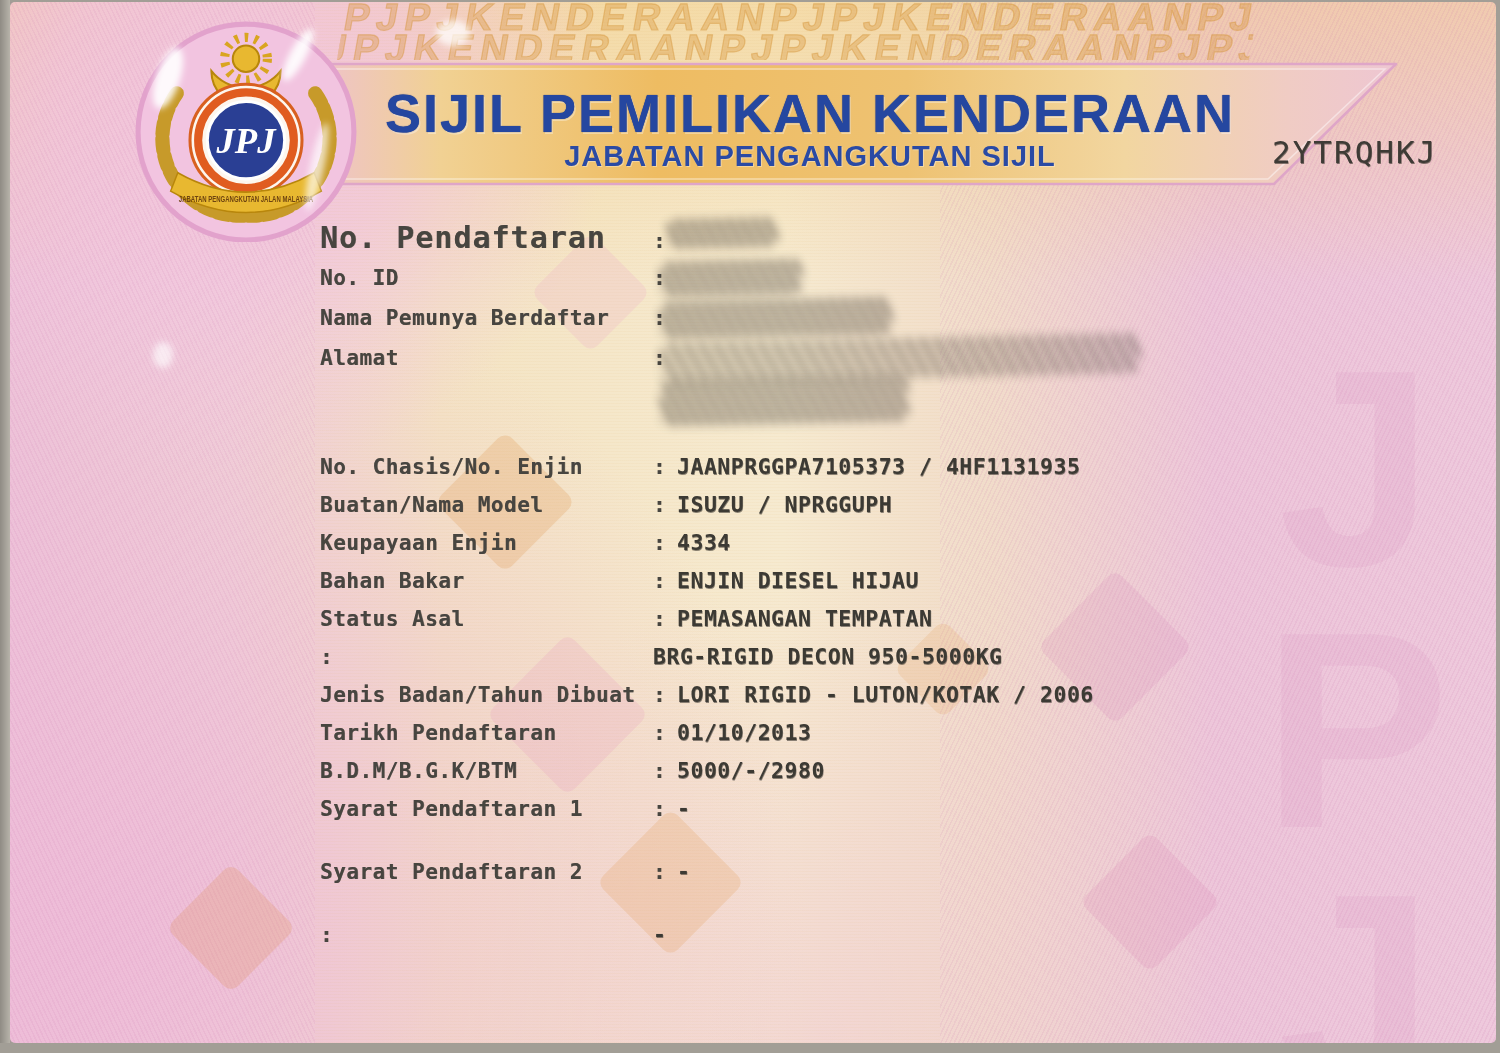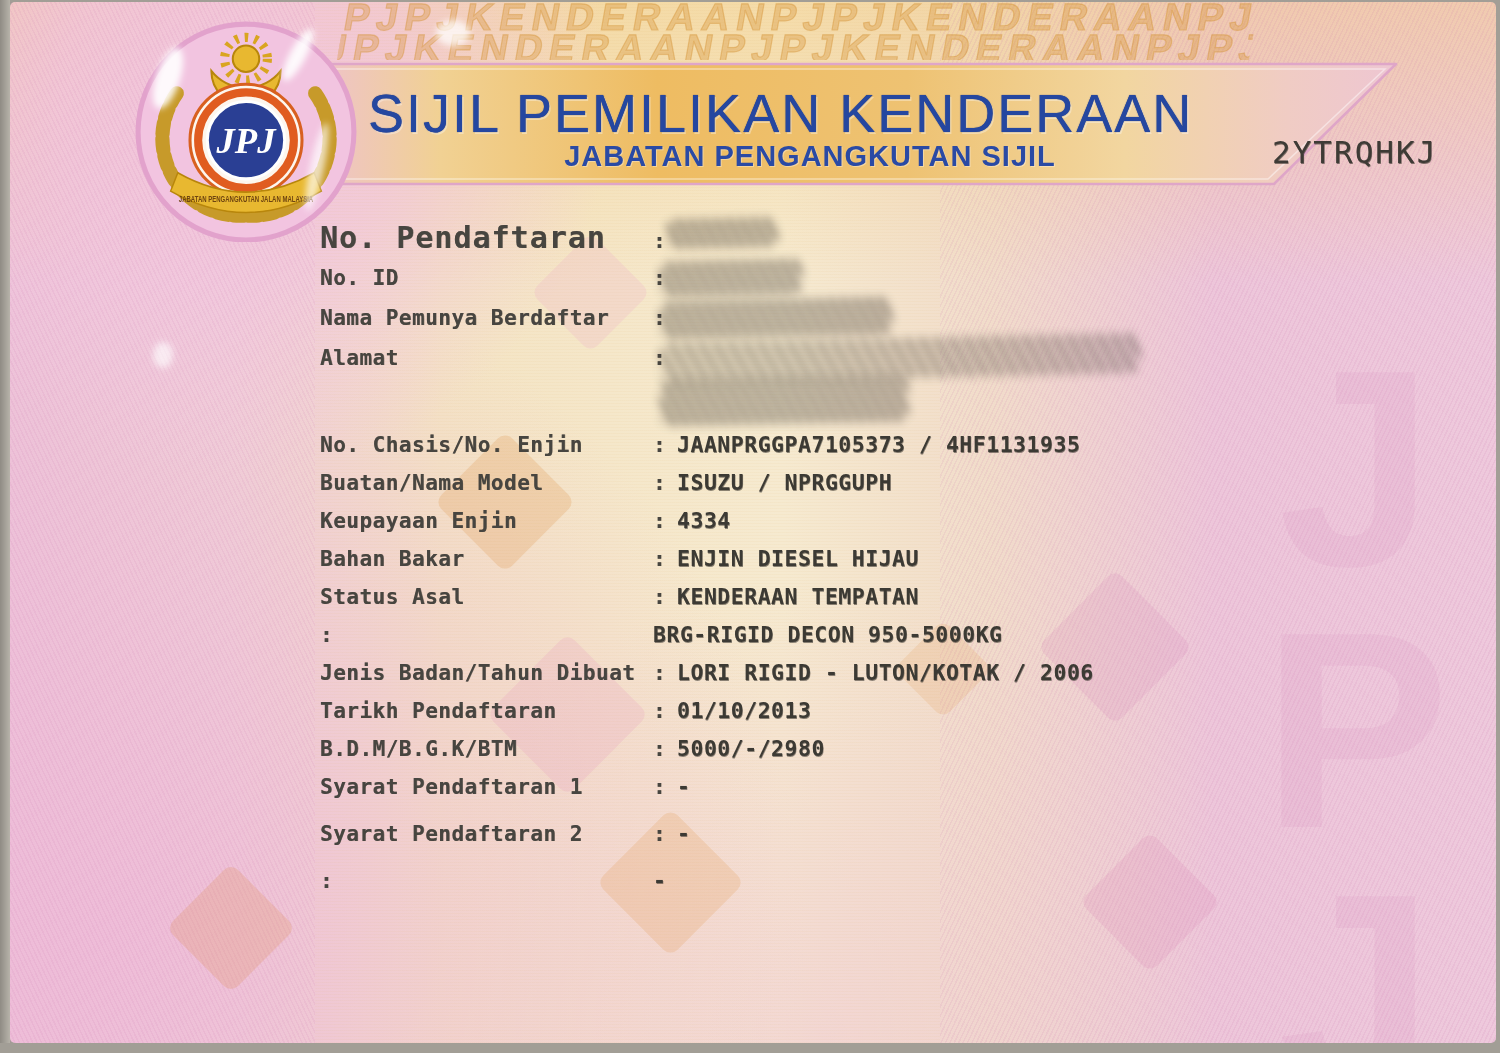--- a/index.html
+++ b/index.html
@@ -43,22 +43,22 @@
     color:rgba(222,158,62,.08);
     -webkit-text-stroke:1.2px rgba(214,148,56,.50);
     text-shadow:0 0 1px rgba(214,148,56,.35);
   }
   .ghost-line:nth-child(2){margin-left:-46px}
   .ghost-line:nth-child(3){margin-left:-12px}
 
   
   #band{position:absolute;left:290px;top:52px}
   #title{
-    position:absolute;left:358px;top:80px;width:884px;
-    font-family:"Liberation Sans",sans-serif;font-weight:normal;
+    position:absolute;left:358px;top:80px;width:884px;text-align:center;
+    font-family:"Liberation Sans",sans-serif;font-weight:bold;
     font-size:54px;letter-spacing:2px;color:#2547a0;
     text-shadow:0 0 1px #16307a, 1.5px 1.5px 0 rgba(255,255,255,.35);
   }
   #subtitle{
     position:absolute;left:358px;top:138px;width:884px;text-align:center;
     font-family:"Liberation Sans",sans-serif;font-weight:bold;
     font-size:29px;letter-spacing:1px;color:#2a4aa4;
     text-shadow:1px 1px 0 rgba(255,255,255,.35);
   }
   #serial{
@@ -66,27 +66,27 @@
     font-size:31px;font-weight:normal;letter-spacing:2px;color:#3e3b36;
     text-shadow:.5px .5px 0 rgba(50,46,40,.6);
   }
 
   
   #logo{position:absolute;left:124px;top:16px;width:224px;height:224px}
 
   
   .rows{position:absolute;left:310px;width:1150px}
   #owner-rows{top:218px}
-  #vehicle-rows{top:430px}
+  #vehicle-rows{top:452px}
   .frow{
     display:grid;grid-template-columns:333px 24px auto;align-items:baseline;
     height:40px;font-weight:bold;color:#474540;
   }
   #vehicle-rows .frow{height:38px}
-  .frow.gap{margin-top:9px}
+  .frow.gap{margin-top:25px}
   .frow.large{height:46px}
   .frow.large .flabel{font-size:30px;letter-spacing:1px}
   .flabel{font-size:21px;letter-spacing:.5px;text-shadow:.4px .4px 0 rgba(62,56,48,.55)}
   .fcolon{font-size:21px;color:#474540;text-shadow:.4px .4px 0 rgba(62,56,48,.55)}
   .fvalue{font-size:21.5px;color:#3c3a34;letter-spacing:.5px;white-space:pre;
           text-shadow:.5px .5px 0 rgba(50,46,40,.55)}
 
   
   .smudge{
     position:absolute;border-radius:10px;filter:blur(5px);opacity:.82;
@@ -230,21 +230,21 @@
     <span class="fvalue">4334</span>
   </div>
       <div class="frow">
     <span class="flabel">Bahan Bakar</span>
     <span class="fcolon">:</span>
     <span class="fvalue">ENJIN DIESEL HIJAU</span>
   </div>
       <div class="frow">
     <span class="flabel">Status Asal</span>
     <span class="fcolon">:</span>
-    <span class="fvalue">KENDERAAN TEMPATAN</span>
+    <span class="fvalue">PEMASANGAN TEMPATAN</span>
   </div>
       <div class="frow">
     <span class="fcolon">:</span>
     <span class="fvalue">BRG-RIGID DECON 950-5000KG</span>
   </div>
       <div class="frow">
     <span class="flabel">Jenis Badan/Tahun Dibuat</span>
     <span class="fcolon">:</span>
     <span class="fvalue">LORI RIGID - LUTON/KOTAK / 2006</span>
   </div>

